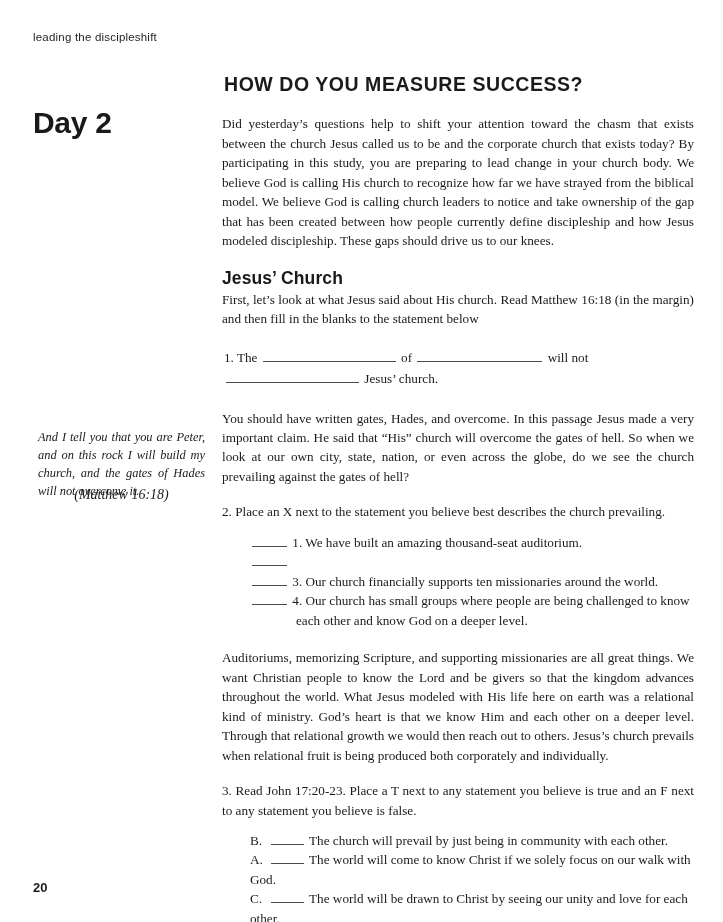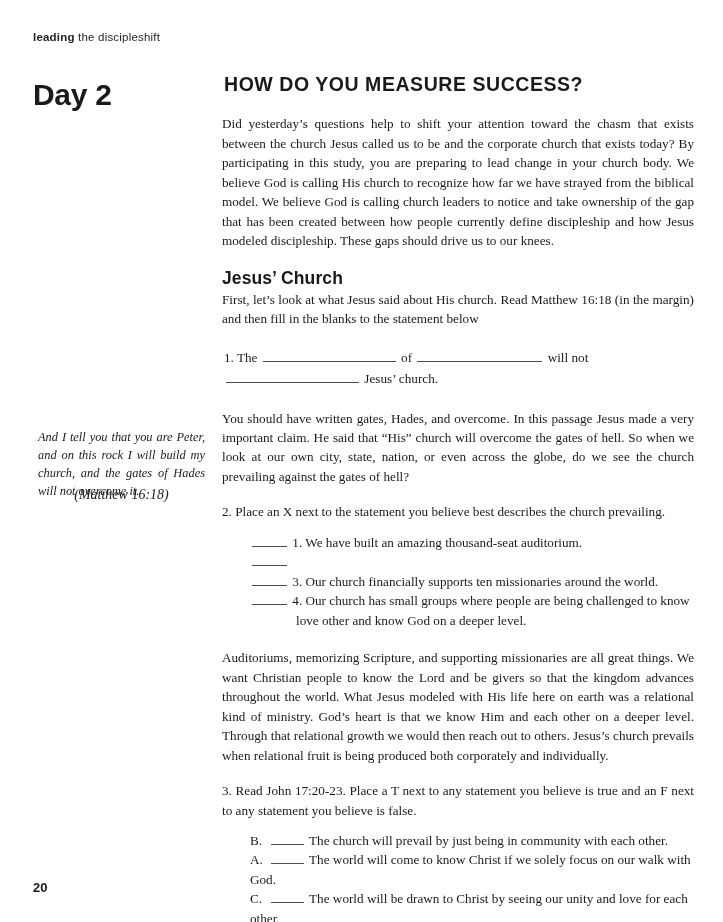--- a/index.html
+++ b/index.html
@@ -20,29 +20,29 @@
   .running-head {
     position: absolute;
     left: 33px;
     top: 31px;
     font-family: "Liberation Sans", sans-serif;
     font-size: 11.5px;
     letter-spacing: 0.2px;
     color: #231f20;
     white-space: nowrap;
   }
-  .running-head .rh-bold { font-weight: bold; }
+  .running-head .rh-bold { font-weight: normal; }
   .running-head .rh-light { font-weight: normal; }
 
   
   .margin-col {
     position: absolute;
     left: 33px;
     width: 172px;
-    top: 64px;
+    top: 92px;
   }
   .day-label {
     font-family: "Liberation Sans", sans-serif;
     font-weight: bold;
     font-size: 30px;
     letter-spacing: -0.3px;
     color: #1a1a1a;
     line-height: 1;
     margin-top: 16px;
   }
@@ -223,21 +223,21 @@
       <li class="opt-row">
         <span class="blank blank-sm"></span>
       </li>
       <li class="opt-row">
         <span class="blank blank-sm"></span>
         <span>3. Our church financially supports ten missionaries around the world.</span>
       </li>
       <li class="opt-row">
         <span class="blank blank-sm"></span>
         <span>4. Our church has small groups where people are being challenged to know</span>
-        <span class="opt-wrap" style="padding-left:23px">love other and know God on a deeper level.</span>
+        <span class="opt-wrap" style="padding-left:23px">each other and know God on a deeper level.</span>
       </li>
     </ul>
 
     <p class="body-p" style="margin-top:18px">Auditoriums, memorizing Scripture, and supporting missionaries are all great things. We want Christian people to know the Lord and be givers so that the kingdom advances throughout the world. What Jesus modeled with His life here on earth was a relational kind of ministry. God’s heart is that we know Him and each other on a deeper level. Through that relational growth we would then reach out to others. Jesus’s church prevails when relational fruit is being produced both corporately and individually.</p>
 
     <p class="question">3. Read John 17:20-23. Place a T next to any statement you believe is true and an F next to any statement you believe is false.</p>
 
     <ul class="opt-list">
       <li class="opt-row letter">
         <span class="opt-letter">B.</span><span class="blank blank-xs"></span>

